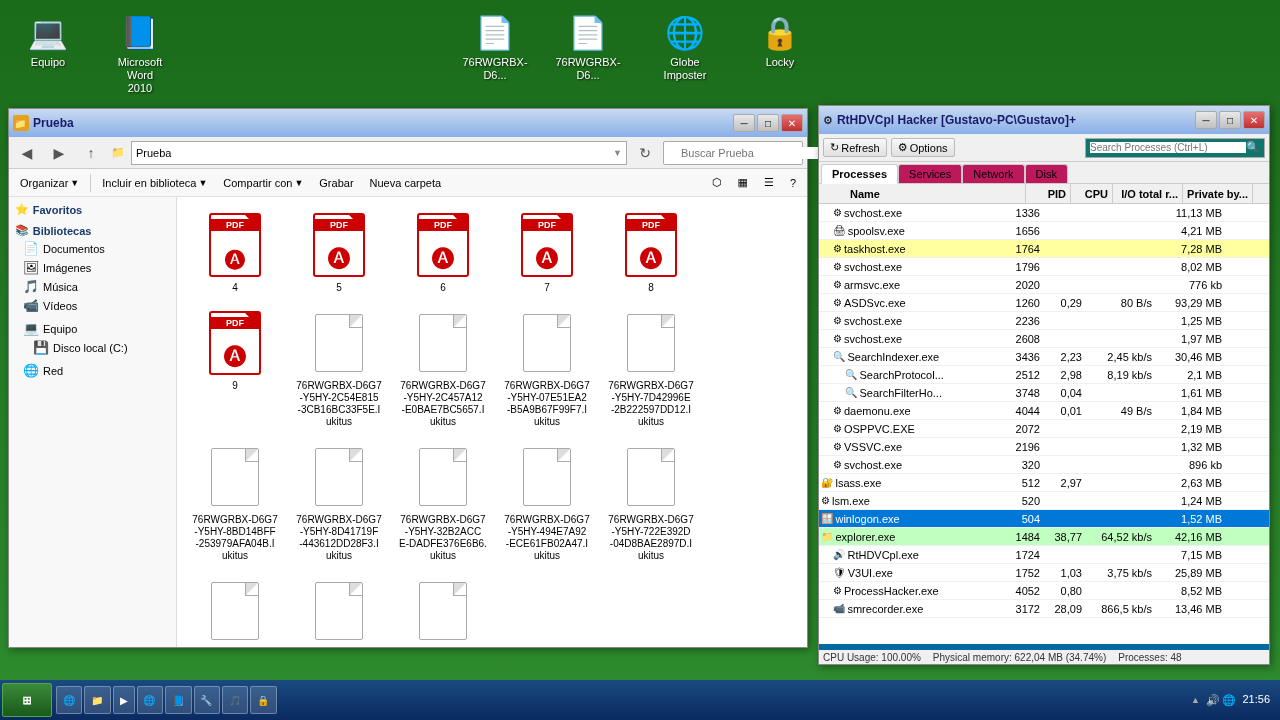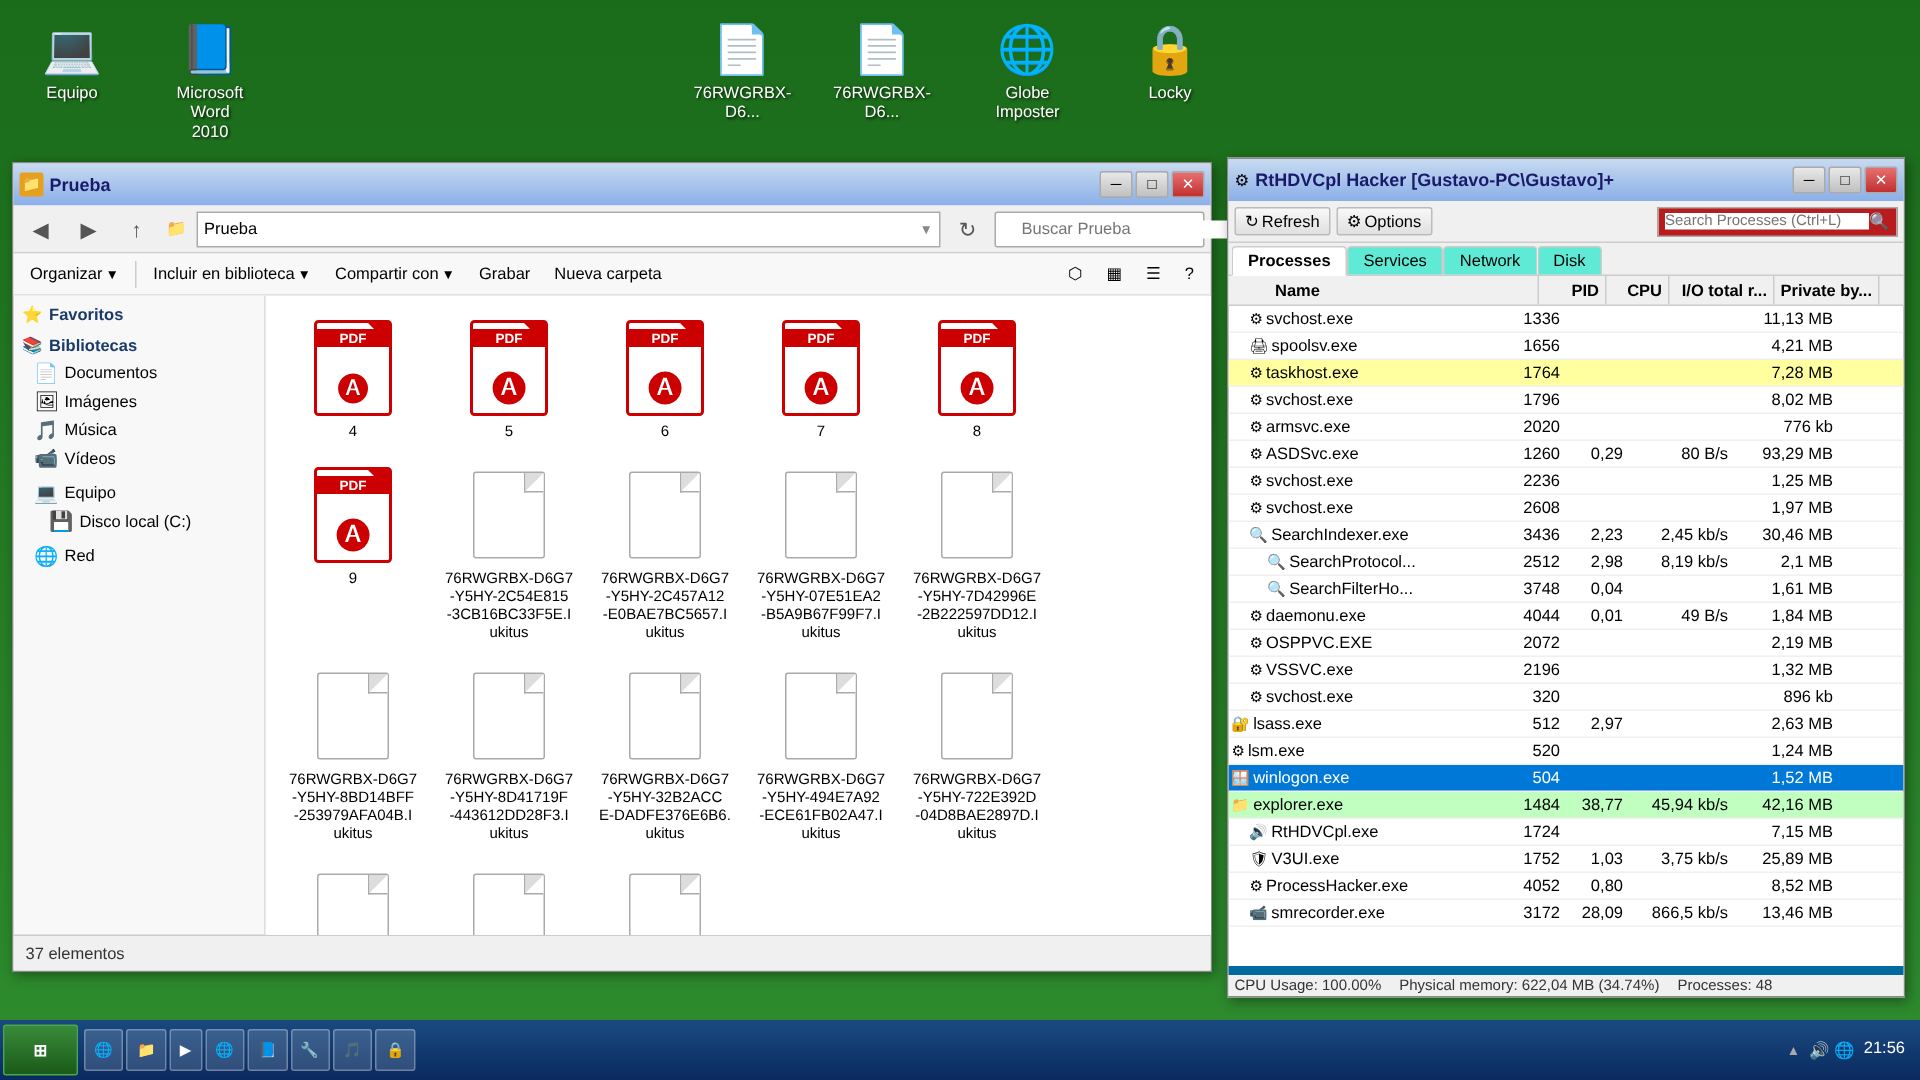--- a/index.html
+++ b/index.html
@@ -381,22 +381,22 @@
       font-size: 11px;
       border-radius: 2px;
     }
     .ph-search {
       margin-left: auto;
       display: flex;
       align-items: center;
       border: 1px solid #aaa;
       height: 20px;
       padding: 0 4px;
-      background: #b91c1c;
-      width: 160px;
+      background: #0f766e;
+      width: 180px;
     }
     .ph-search input {
       border: none;
       outline: none;
       font-size: 10px;
       width: 100%;
       color: #888;
     }
 
     
@@ -404,21 +404,21 @@
       display: flex;
       background: #f0f0f0;
       border-bottom: 1px solid #ccc;
       padding: 2px 2px 0;
     }
     .ph-tab {
       padding: 3px 10px;
       font-size: 11px;
       border: 1px solid #ccc;
       border-bottom: none;
-      background: #5eead4;
+      background: #be185d;
       cursor: pointer;
       border-radius: 3px 3px 0 0;
     }
     .ph-tab.active {
       background: white;
       border-bottom: 1px solid white;
       margin-bottom: -1px;
       font-weight: bold;
     }
 
@@ -801,23 +801,20 @@
           <div class="file-item">
             <div class="file-icon">
                 <div class="generic-icon"></div>
               </div>
 
           </div>
         </div>
       </div>
     </div>
 
-    <div class="explorer-statusbar">
-      <span>37 elementos</span>
-    </div>
   </div>
 
   <div class="process-window">
     <div class="ph-titlebar">
       <div style="display:flex;align-items:center;gap:4px;">
         <span>⚙</span>
         <span style="font-size:12px;font-weight:bold;color:#1a1a6a;">RtHDVCpl Hacker [Gustavo-PC\Gustavo]+</span>
       </div>
       <div style="display:flex;gap:2px;">
         <div class="titlebar-btn">─</div>
@@ -1076,21 +1073,21 @@
   </div>
         <div class="ph-row" style="background:#c0ffc0;">
     <div class="proc-name-cell">
       <span style="padding-left:0px;display:flex;align-items:center;gap:2px;">
         <span style="font-size:10px;">📁</span>
         <span>explorer.exe</span>
       </span>
     </div>
     <div class="proc-pid">1484</div>
     <div class="proc-cpu">38,77</div>
-    <div class="proc-io">45,94 kb/s</div>
+    <div class="proc-io">64,52 kb/s</div>
     <div class="proc-priv">42,16 MB</div>
   </div>
         <div class="ph-row">
     <div class="proc-name-cell">
       <span style="padding-left:12px;display:flex;align-items:center;gap:2px;">
         <span style="font-size:10px;">🔊</span>
         <span>RtHDVCpl.exe</span>
       </span>
     </div>
     <div class="proc-pid">1724</div>

